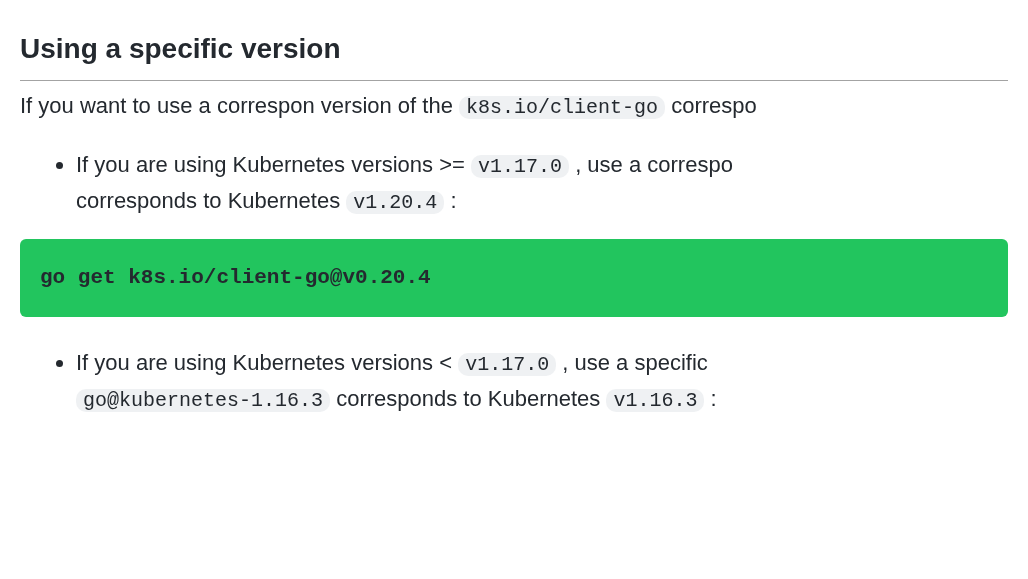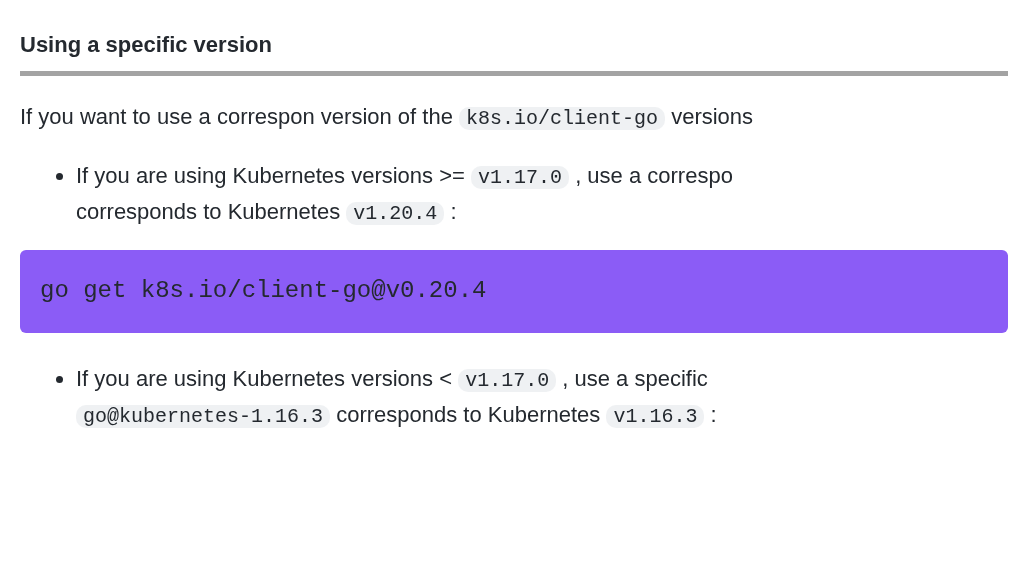--- a/index.html
+++ b/index.html
@@ -12,25 +12,25 @@
       color: #24292f;
       background: #ffffff;
       padding: 20px 20px 20px 20px;
       font-size: 16px;
       line-height: 1.5;
       width: 1028px;
       height: 579px;
       overflow: hidden;
     }
     h2.heading {
-      font-size: 22px;
+      font-size: 28px;
       font-weight: 600;
       padding-bottom: 10px;
-      border-bottom: 5px solid #a3a3a3;
-      margin-bottom: 24px;
+      border-bottom: 1px solid #a3a3a3;
+      margin-bottom: 8px;
       margin-top: 8px;
     }
     p.intro {
       font-size: 22px;
       margin-bottom: 24px;
       white-space: nowrap;
     }
     ul.bullets {
       list-style: disc;
       padding-left: 56px;
@@ -43,39 +43,40 @@
       white-space: nowrap;
     }
     code.inline {
       font-family: ui-monospace, SFMono-Regular, "SF Mono", Menlo, Consolas, "Liberation Mono", monospace;
       background-color: rgba(175,184,193,0.2);
       border-radius: 10px;
       padding: 0 7px;
       font-size: 20px;
     }
     pre.codeblock {
-      background-color: #8b5cf6;
+      background-color: #22c55e;
       border-radius: 6px;
       padding: 24px 20px;
       margin-bottom: 28px;
       margin-top: 8px;
       font-family: ui-monospace, SFMono-Regular, "SF Mono", Menlo, Consolas, "Liberation Mono", monospace;
-      font-size: 24px;
+      font-size: 21px;
       line-height: 1.45;
       overflow: hidden;
       white-space: pre;
+      font-weight: bold;
     }
   </style>
 </head>
 <body>
 
 <h2 class="heading">Using a specific version</h2>
 
 <p class="intro">
-  <span>If you want to use a correspon version of the </span><code class="inline">k8s.io/client-go</code><span> versions</span>
+  <span>If you want to use a correspon version of the </span><code class="inline">k8s.io/client-go</code><span> correspo</span>
 </p>
 
 <ul class="bullets">
   <li>
     <span>If you are using Kubernetes versions &gt;= </span><code class="inline">v1.17.0</code><span> , use a correspo</span><br>
     <span>corresponds to Kubernetes </span><code class="inline">v1.20.4</code><span> :</span>
   </li>
 </ul>
 
 <pre class="codeblock">go get k8s.io/client-go@v0.20.4</pre>

